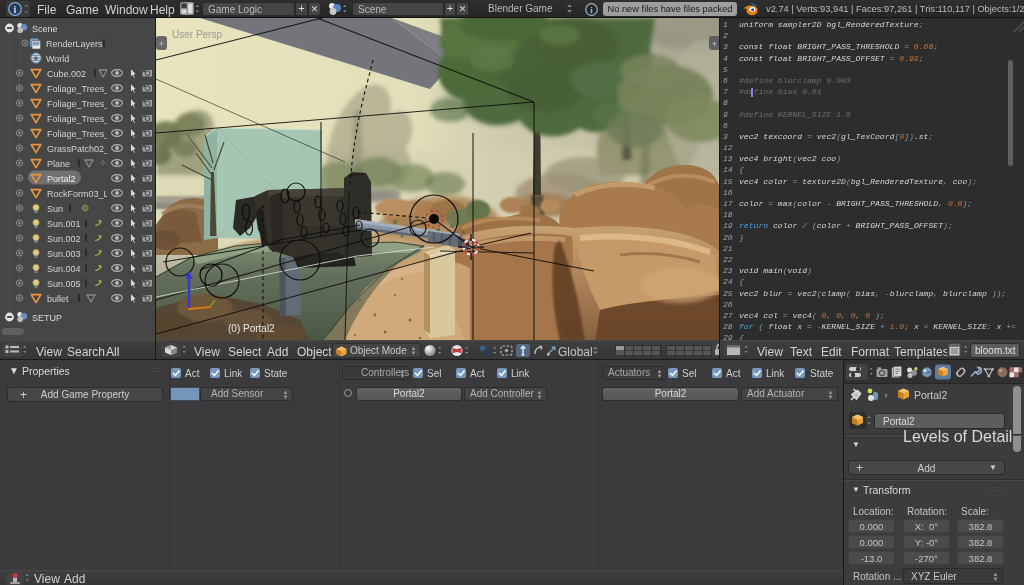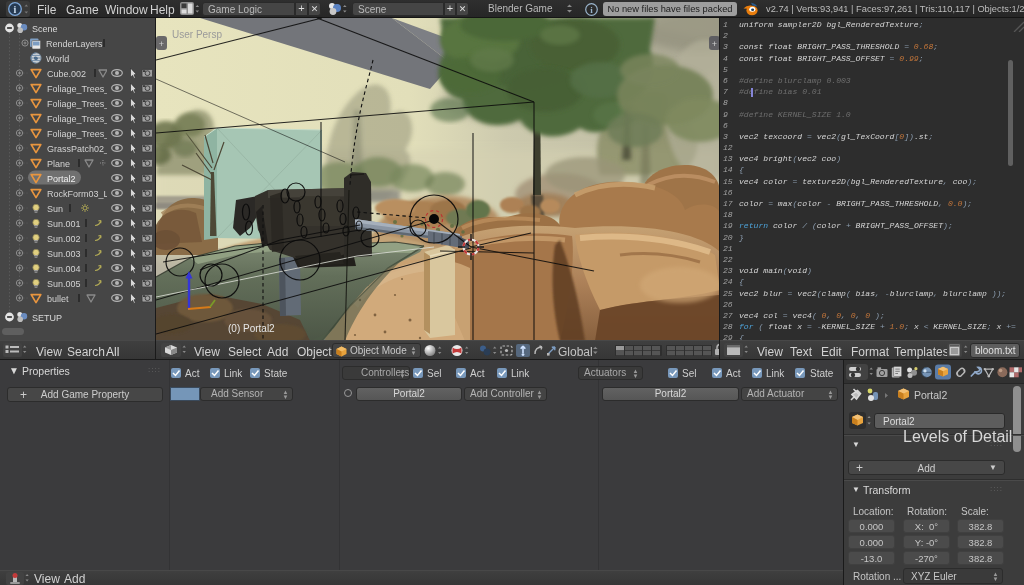--- a/index.html
+++ b/index.html
@@ -799,21 +799,21 @@
   <span class="abs" style="left:427px;top:8px;">Sel</span>
   <span class="abs" style="left:470px;top:8px;">Act</span>
   <span class="abs" style="left:511px;top:8px;">Link</span>
   <span class="abs" style="left:344px;top:29px;width:6px;height:6px;border:1px solid #999;border-radius:50%;"></span>
   <div class="abs" style="left:356px;top:27px;width:106px;height:14px;background:linear-gradient(#626262,#565656);border:1px solid #2c2c2c;border-radius:3px;box-sizing:border-box;color:#d8d8d8;text-align:center;padding-top:0px;">Portal2</div>
   <div class="abs dd" style="left:464px;top:27px;width:83px;height:14px;">
     <span style="position:absolute;left:5px;top:0px;">Add Controller</span>
       <span class="updn">▲<br>▼</span>
   </div>
 
-  <div class="abs dd" style="left:578px;top:6px;width:65px;height:14px;background:#3a3a3a;">
+  <div class="abs dd" style="left:602px;top:6px;width:65px;height:14px;background:#3a3a3a;">
     <span style="position:absolute;left:5px;top:0px;color:#a8a8a8;">Actuators</span>
       <span class="updn">▲<br>▼</span>
   </div>
   <svg class="abs" style="left:668px;top:8px" width="175" height="11">
     <rect x="0" y="0" width="10" height="10" rx="2" fill="#7898bb"></rect>
       <path d="M2 5 l2.5 2.5 4-5" stroke="#fff" stroke-width="1.5" fill="none"></path>
     <rect x="44" y="0" width="10" height="10" rx="2" fill="#7898bb"></rect>
       <path d="M46 5 l2.5 2.5 4-5" stroke="#fff" stroke-width="1.5" fill="none"></path>
     <rect x="84" y="0" width="10" height="10" rx="2" fill="#7898bb"></rect>
       <path d="M86 5 l2.5 2.5 4-5" stroke="#fff" stroke-width="1.5" fill="none"></path>

